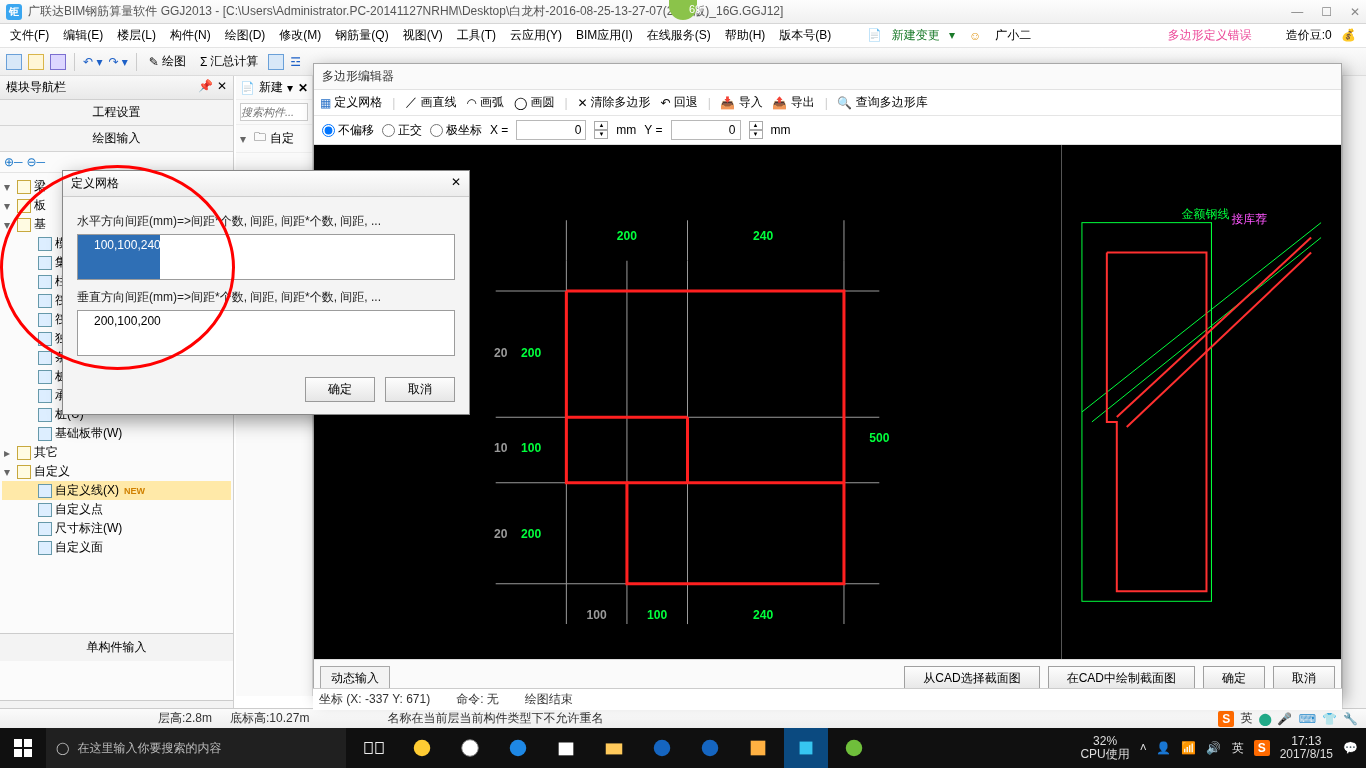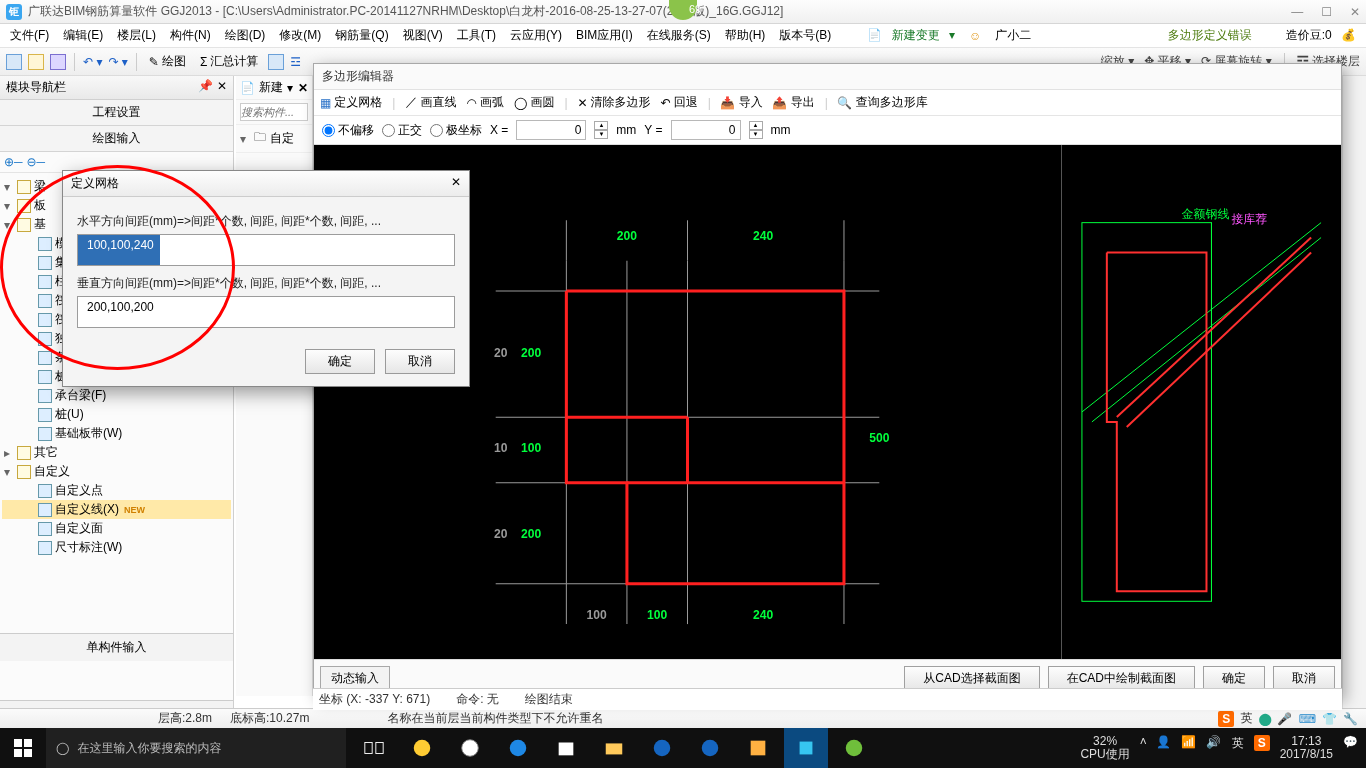--- a/index.html
+++ b/index.html
@@ -10,21 +10,21 @@
 .titlebar .app-icon { width: 16px; height: 16px; background: #3aa6f0; border-radius: 3px; color: #fff; display:flex;align-items:center;justify-content:center;font-size:10px;font-weight:bold; margin-right: 6px; }
 .titlebar .title-text { flex: 1; white-space: nowrap; overflow: hidden; }
 .titlebar .winbtns { display: flex; gap: 18px; margin-left: 8px; color: #888; }
 .titlebar .badge { position:absolute; left: 50%; top:0; transform:translateX(-50%); background:#8bc34a; width:28px;height:20px; border-radius:0 0 14px 14px; color:#fff; text-align:center; font-size:11px; line-height:18px;padding-left:20px; }
 
 
 .menubar { height: 24px; background: #fff; display: flex; align-items: center; padding: 0 4px; gap: 2px; border-bottom: 1px solid #e4e4e4; }
 .menubar span { padding: 3px 6px; cursor: default; }
 .menubar .new-change { color:#1a7a2a; margin-left:22px; }
 .menubar .right { margin-left: auto; display: flex; align-items:center; gap:16px; }
-.menubar .right .red { color: #4d7c0f; }
+.menubar .right .red { color: #ec4899; }
 .menubar .right .blue { color: #1b75bb; }
 
 
 .toolbar1 { height: 28px; background: linear-gradient(#fbfbfb,#eee); display:flex; align-items:center; padding: 0 6px; gap:6px; border-bottom:1px solid #dcdcdc; }
 .tb-sep { width:1px; height:18px; background:#ccc; margin:0 2px; }
 .tb-btn { display:flex; align-items:center; gap:3px; padding:2px 4px; }
 .toolbar1 .rightpart { margin-left:auto; display:flex; align-items:center; gap:10px; color:#444; }
 
 
 .modulenav { position:absolute; left:0; top:76px; width:234px; bottom:40px; background:#fbfbfb; border-right:1px solid #cfcfcf; display:flex; flex-direction:column; }
@@ -59,21 +59,21 @@
 .poly-panel .below { display:flex; align-items:center; padding:6px; gap:8px; border-top:1px solid #ddd; background:#fafafa; }
 .poly-panel .below .lbl-btn { border:1px solid #a8a8a8; padding:3px 10px; background:#f3f3f3; }
 .poly-panel .below .spacer { flex:1; }
 .poly-panel .btn { border:1px solid #a0a0a0; background:linear-gradient(#fdfdfd,#e6e6e6); padding:3px 18px; }
 
 
 .dlg { position:absolute; left:62px; top:170px; width:408px; background:#f4f4f4; border:1px solid #888; box-shadow:6px 6px 18px rgba(0,0,0,0.4); z-index:20; }
 .dlg .dlg-title { display:flex; justify-content:space-between; padding:4px 8px; background:linear-gradient(#fdfdfd,#ececec); border-bottom:1px solid #ccc; }
 .dlg .dlg-body { padding:10px 14px; }
 .dlg .field-lbl { margin:6px 0 4px; color:#222; }
-.dlg textarea { width:100%; height:32px; border:1px solid #9c9c9c; background:#fff; padding:3px 9px; resize:none; font-family:inherit; font-size:12px; }
+.dlg textarea { width:100%; height:46px; border:1px solid #9c9c9c; background:#fff; padding:3px 16px; resize:none; font-family:inherit; font-size:12px; }
 .dlg .dlg-btns { display:flex; justify-content:flex-end; gap:10px; padding:8px 14px 12px; }
 .dlg .dlg-btns button { border:1px solid #9a9a9a; background:linear-gradient(#fdfdfd,#e6e6e6); padding:3px 22px; }
 
 
 .annot-ellipse { position:absolute; left:0px; top:165px; width:235px; height:205px; border:3px solid #ff0000; border-radius:50%; z-index:30; pointer-events:none; }
 
 
 .side-toolbar { position:absolute; left:236px; top:76px; width:77px; height:620px; background:#fafafa; border-right:1px solid #ddd; }
 .side-toolbar .row { padding:3px 4px; display:flex; align-items:center; gap:4px; border-bottom:1px solid #eee; }
 .side-toolbar .search { width:100%; border:1px solid #ccc; height:18px; font-size:11px;font-style:italic; }
@@ -90,21 +90,21 @@
 
 .bottom-status { position:absolute; left:0; right:0; bottom:40px; height:20px; background:linear-gradient(#fbfbfb,#eee); border-top:1px solid #ccc; display:flex; align-items:center; padding:0 8px; gap:18px; color:#333; z-index:4; }
 
 
 .taskbar { position:absolute; left:0; right:0; bottom:0; height:40px; background:#101010; display:flex; align-items:center; color:#ddd; }
 .taskbar .win { width:46px; height:40px; display:flex; align-items:center; justify-content:center; }
 .taskbar .search { display:flex; align-items:center; gap:8px; background:#202020; height:40px; padding:0 10px; width:300px; color:#bbb; }
 .taskbar .icons { display:flex; align-items:center; gap:4px; margin-left:6px; }
 .taskbar .icons .ti { width:44px; height:40px; display:flex; align-items:center; justify-content:center; }
 .taskbar .icons .ti svg { width:22px; height:22px; }
-.taskbar .tray { margin-left:auto; display:flex; align-items:flex-start; gap:10px; padding:0 8px; }
+.taskbar .tray { margin-left:auto; display:flex; align-items:center; gap:10px; padding:0 8px; }
 .taskbar .tray .cpu { text-align:center; line-height:13px; font-size:11px; }
 .taskbar .tray .clock { text-align:center; line-height:13px; font-size:11px; }
 
 
 .ico-box { width:16px; height:16px; background:#d8e8f8; border:1px solid #6aa0d8; display:inline-block; }
 
 </style>
 </head>
 <body>
 
@@ -148,27 +148,20 @@
   <span class="ico-box" style="background:#fff6d6;border-color:#d9b54a;"></span>
   <span class="ico-box" style="background:#dcd6ff;border-color:#7b6fd0;"></span>
   <span class="tb-sep"></span>
   <span style="color:#1d60c7;">↶ ▾</span>
   <span style="color:#1d60c7;">↷ ▾</span>
   <span class="tb-sep"></span>
   <span class="tb-btn">✎ <span>绘图</span></span>
   <span class="tb-btn">Σ <span>汇总计算</span></span>
   <span class="ico-box"></span>
   <span style="color:#1d60c7;">☲</span>
-  <div class="rightpart">
-    <span><span>缩放</span> ▾</span>
-    <span>✥ <span>平移</span> ▾</span>
-    <span>⟳ <span>屏幕旋转</span> ▾</span>
-    <span class="tb-sep"></span>
-    <span>☲ <span>选择楼层</span></span>
-  </div>
 </div>
 
 <div class="modulenav">
   <div class="header">
     <span>模块导航栏</span>
     <span>📌 ✕</span>
   </div>
   <div class="subheader">工程设置</div>
   <div class="subheader">绘图输入</div>
   <div class="tree-toolbar">
@@ -238,36 +231,36 @@
       <div class="tree-item l1">
         <span class="tree-chevron">▸</span>
         <span class="tree-icon folder"></span>
         <span>其它</span>
       </div>
       <div class="tree-item l1">
         <span class="tree-chevron">▾</span>
         <span class="tree-icon folder"></span>
         <span>自定义</span>
       </div>
-      <div class="tree-item l3">
-        <span class="tree-icon"></span>
-        <span>自定义点</span>
-      </div>
       <div class="tree-item l3 sel">
         <span class="tree-icon"></span>
         <span>自定义线(X)</span>
         <span style="color:#d08000;font-size:9px;font-weight:bold;margin-left:2px;">NEW</span>
       </div>
       <div class="tree-item l3">
         <span class="tree-icon"></span>
+        <span>自定义点</span>
+      </div>
+      <div class="tree-item l3">
+        <span class="tree-icon"></span>
+        <span>尺寸标注(W)</span>
+      </div>
+      <div class="tree-item l3">
+        <span class="tree-icon"></span>
         <span>自定义面</span>
-      </div>
-      <div class="tree-item l3">
-        <span class="tree-icon"></span>
-        <span>尺寸标注(W)</span>
       </div>
     </div>
   <div class="footer-btn">单构件输入</div>
   <div class="footer-btn">报表预览</div>
 </div>
 
 <div class="side-toolbar">
   <div class="row">📄 <span>新建</span> ▾ <b style="margin-left:auto;">✕</b></div>
   <div class="row">
       <input class="search" placeholder="搜索构件..." style="">

